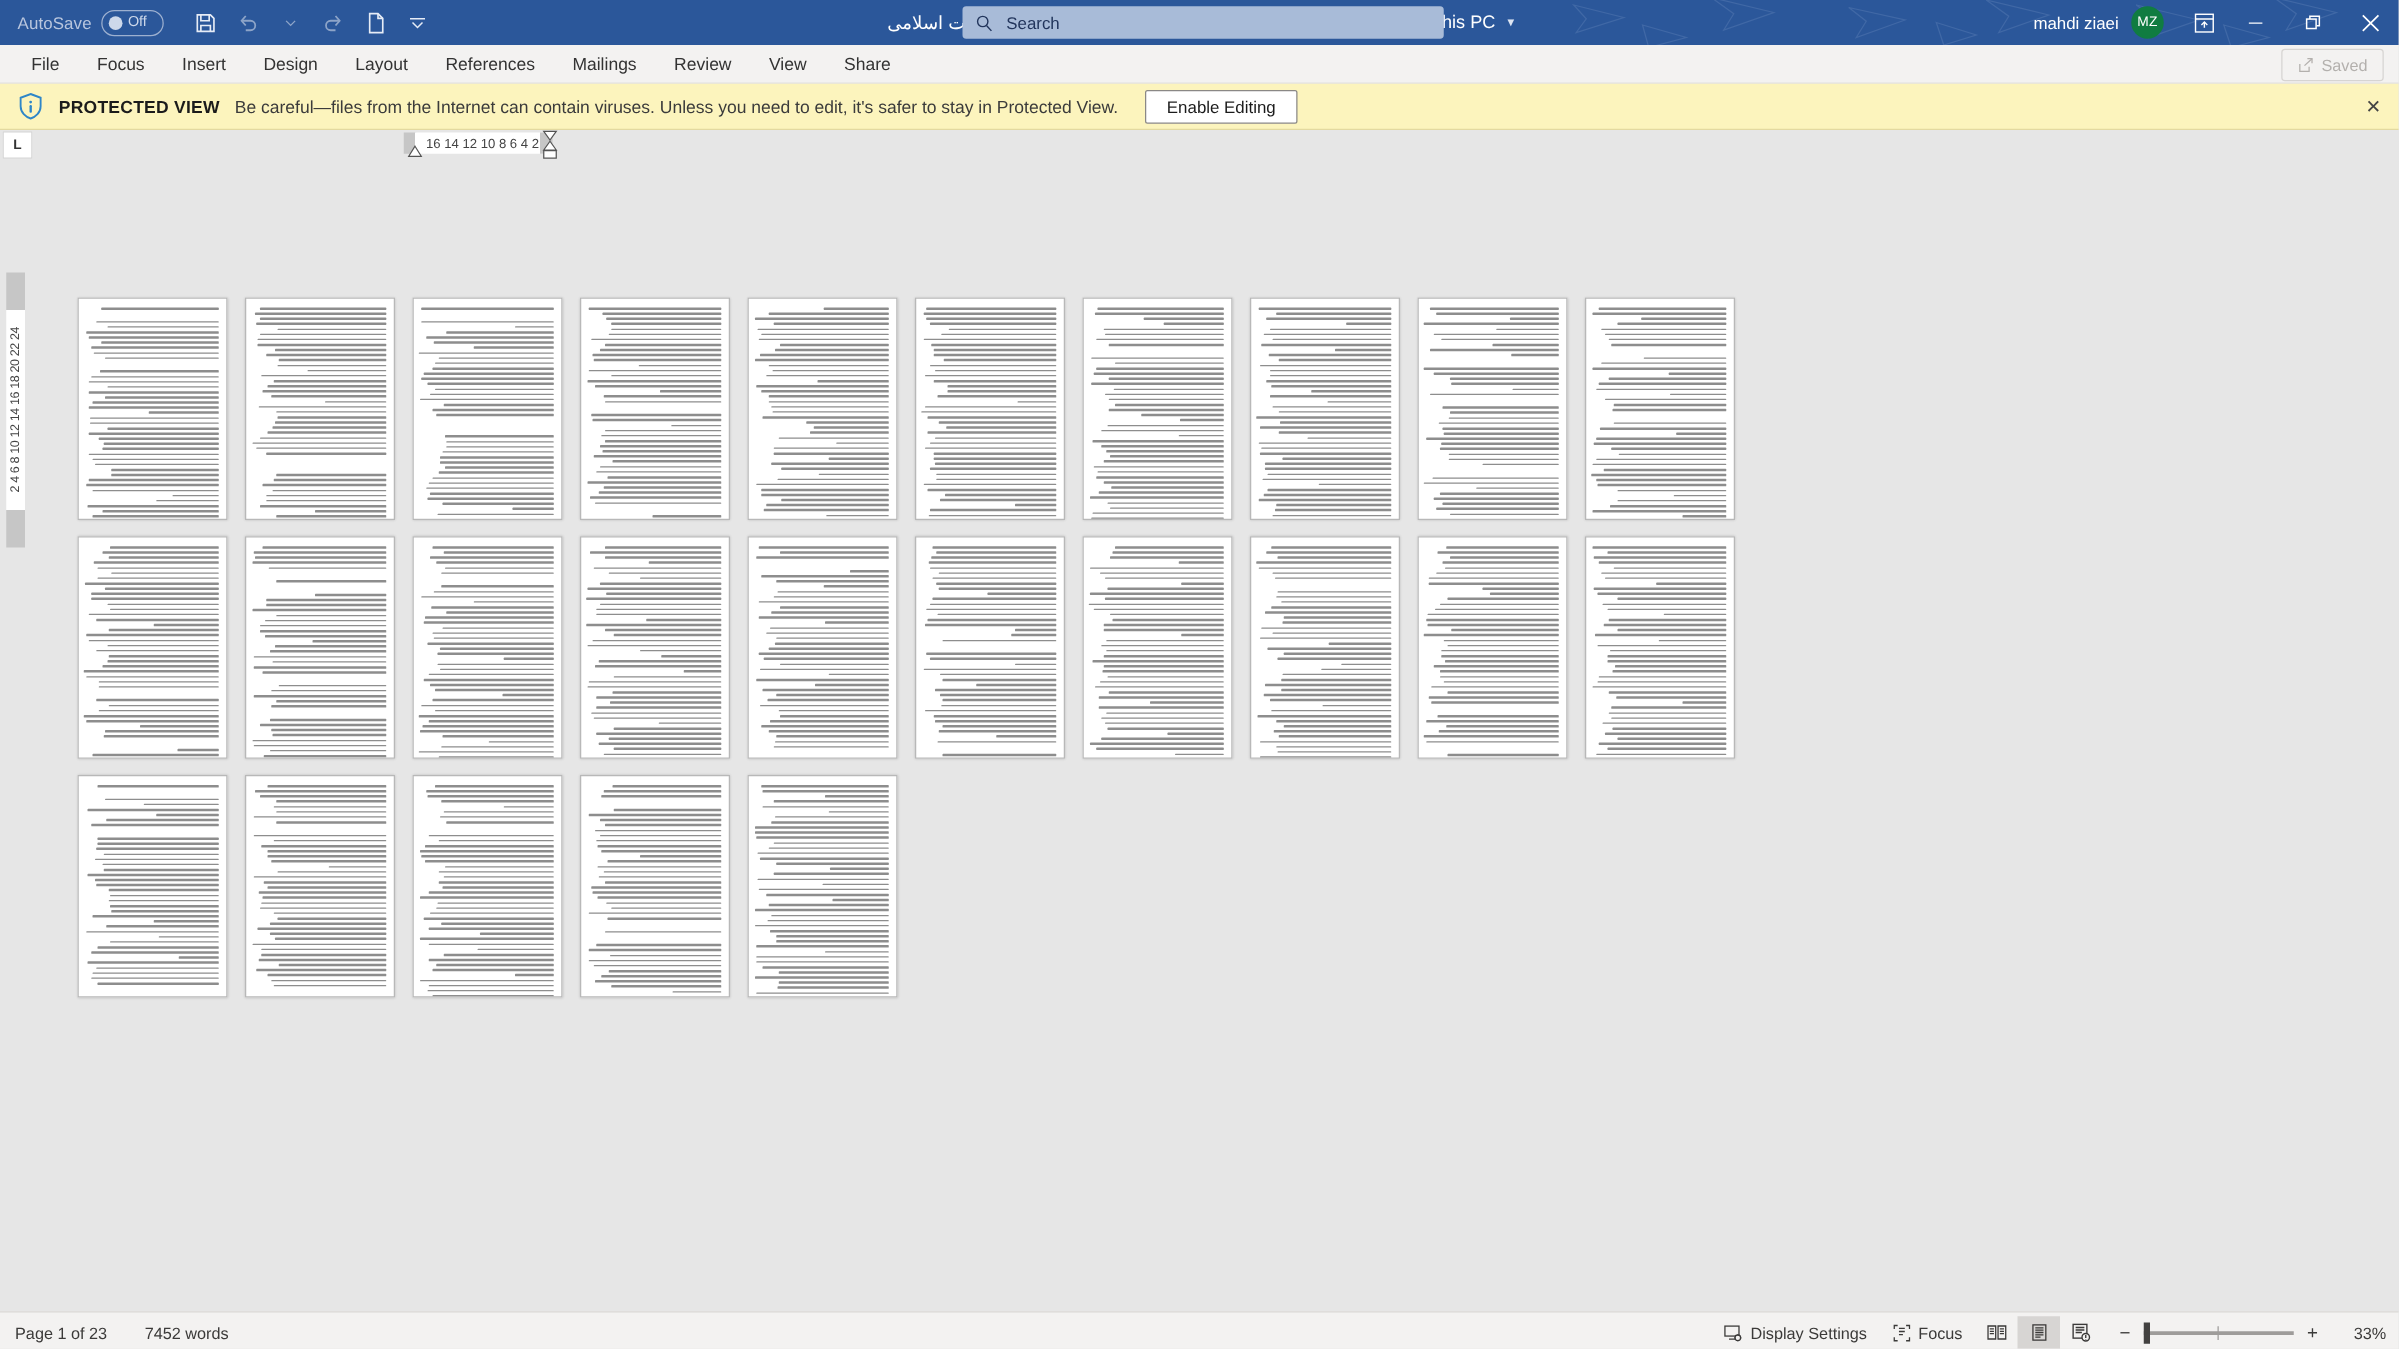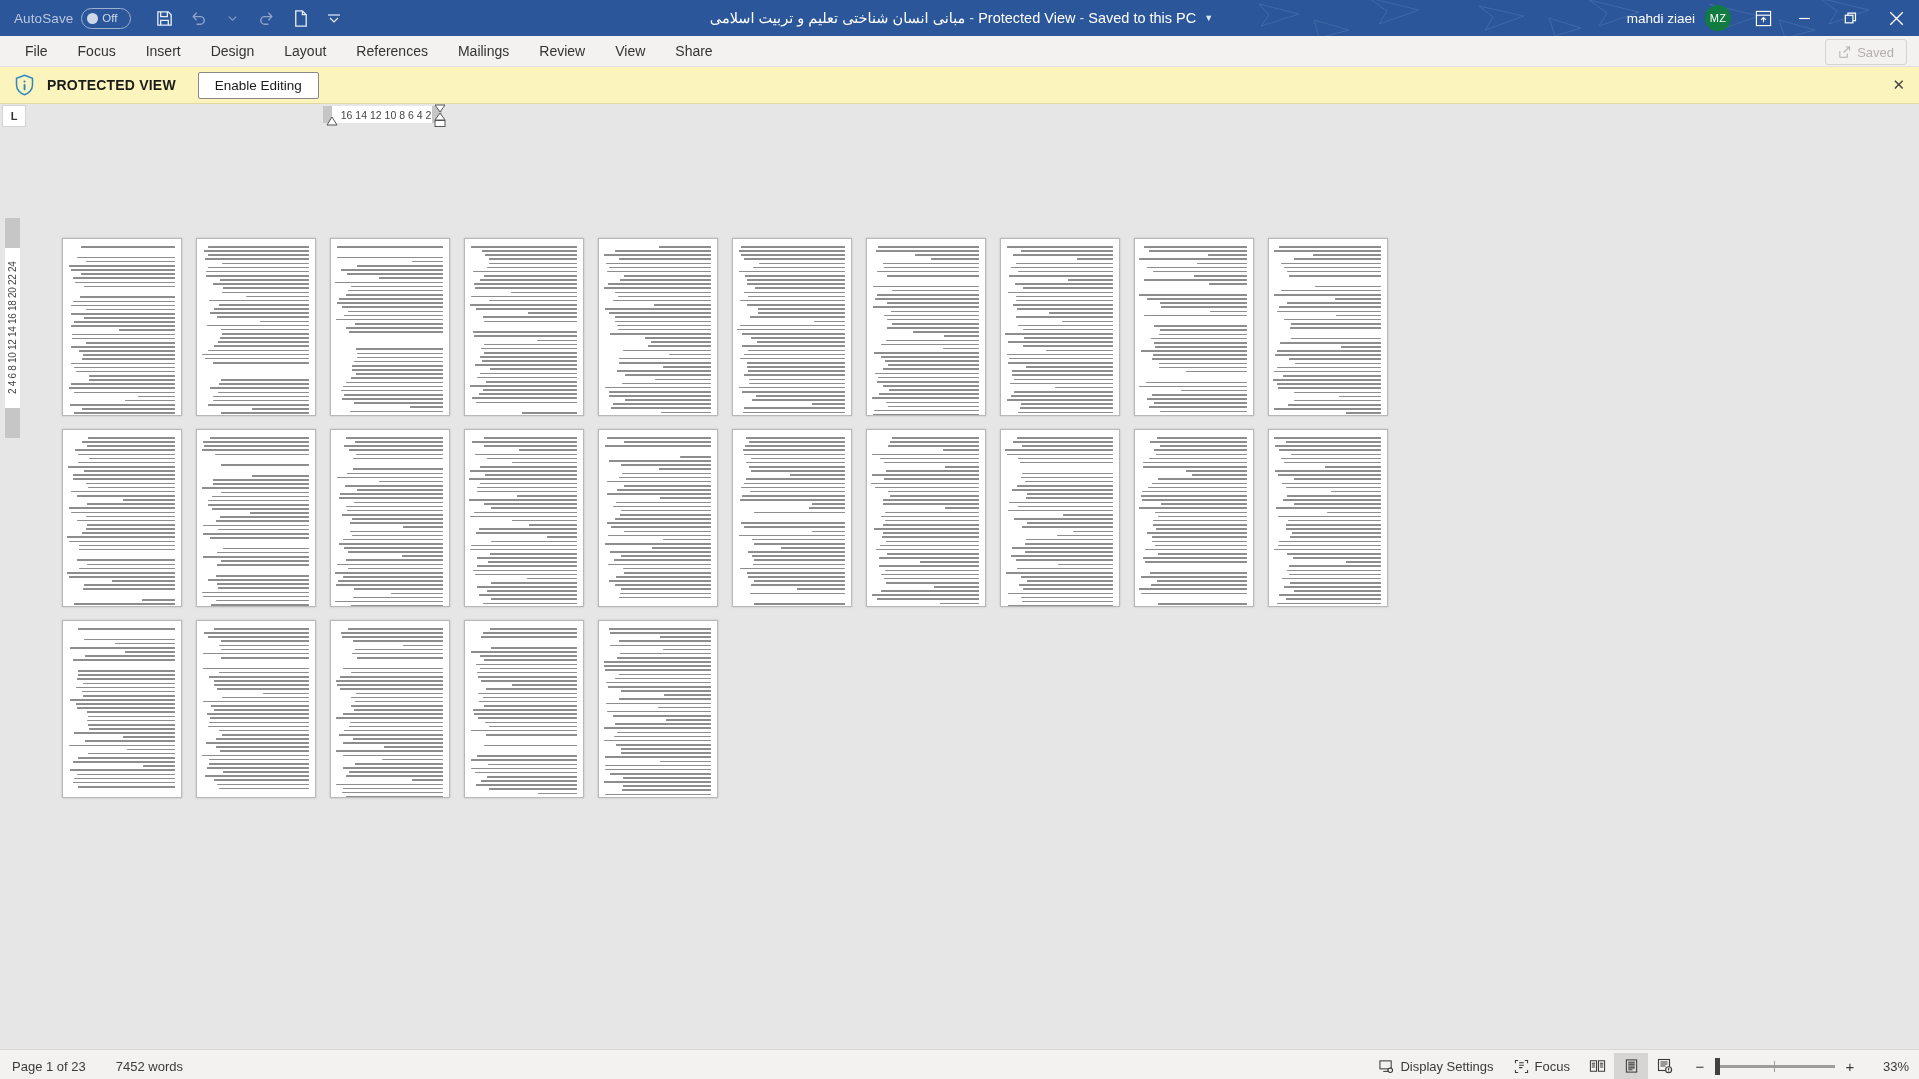--- a/index.html
+++ b/index.html
@@ -215,20 +215,27 @@
 
   <div class="title-text">
     <span class="seg">مبانی انسان شناختی تعلیم و تربیت اسلامی</span>
     <span class="dash">-</span>
     <span class="seg">Protected View</span>
     <span class="dash">-</span>
     <span class="seg">Saved to this PC</span>
     <span class="title-caret">▼</span>
   </div>
 
+  <div class="search-box">
+    <svg width="15" height="15" viewBox="0 0 16 16">
+      <circle cx="6.6" cy="6.6" r="4.4" fill="none" stroke="#22355c" stroke-width="1.2"></circle>
+      <path d="M10 10.3 L14 14.6" stroke="#22355c" stroke-width="1.2"></path>
+    </svg>
+    <span class="ph">Search</span>
+  </div>
 
   <div class="tb-right">
     <span class="user-name">mahdi ziaei</span>
     <span class="avatar">MZ</span>
     <span class="ribbon-display">
       <svg width="17" height="17" viewBox="0 0 18 18" fill="none" stroke="#fff" stroke-width="1.2">
         <rect x="1.5" y="1.5" width="15" height="15"></rect>
           <path d="M1.5 5.5h15"></path>
           <path d="M9 13V8"></path>
           <path d="M6.5 10.5 9 8l2.5 2.5"></path>
@@ -277,20 +284,21 @@
 
 <div class="pvbar">
   <span class="pv-icon">
     <svg width="21" height="22" viewBox="0 0 20 22" fill="none">
       <path d="M10 1.2 L18 4.2 V11 C18 16 14 19.6 10 20.8 C6 19.6 2 16 2 11 V4.2 Z" stroke="#2e86c8" stroke-width="1.5" fill="#fcf4bd"></path>
       <circle cx="10" cy="7.6" r="1.1" fill="#2e86c8"></circle>
       <rect x="9.1" y="10" width="1.9" height="6.2" rx=".9" fill="#2e86c8"></rect>
     </svg>
   </span>
   <span class="pv-strong">PROTECTED VIEW</span>
+  <span class="pv-msg">Be careful—files from the Internet can contain viruses. Unless you need to edit, it's safer to stay in Protected View.</span>
   <span class="enable-btn">Enable Editing</span>
   <span class="pv-close">✕</span>
 </div>
 
 <div class="ruler-row">
   <span class="tab-selector">L</span>
   <span class="hr-grey-l"></span>
   <span class="hruler">16 14 12 10  8   6   4   2</span>
   <span class="hr-grey-r"></span>
   <svg class="indent-marker" style="left:325px;top:12px;" width="14" height="11" viewBox="0 0 14 11">

